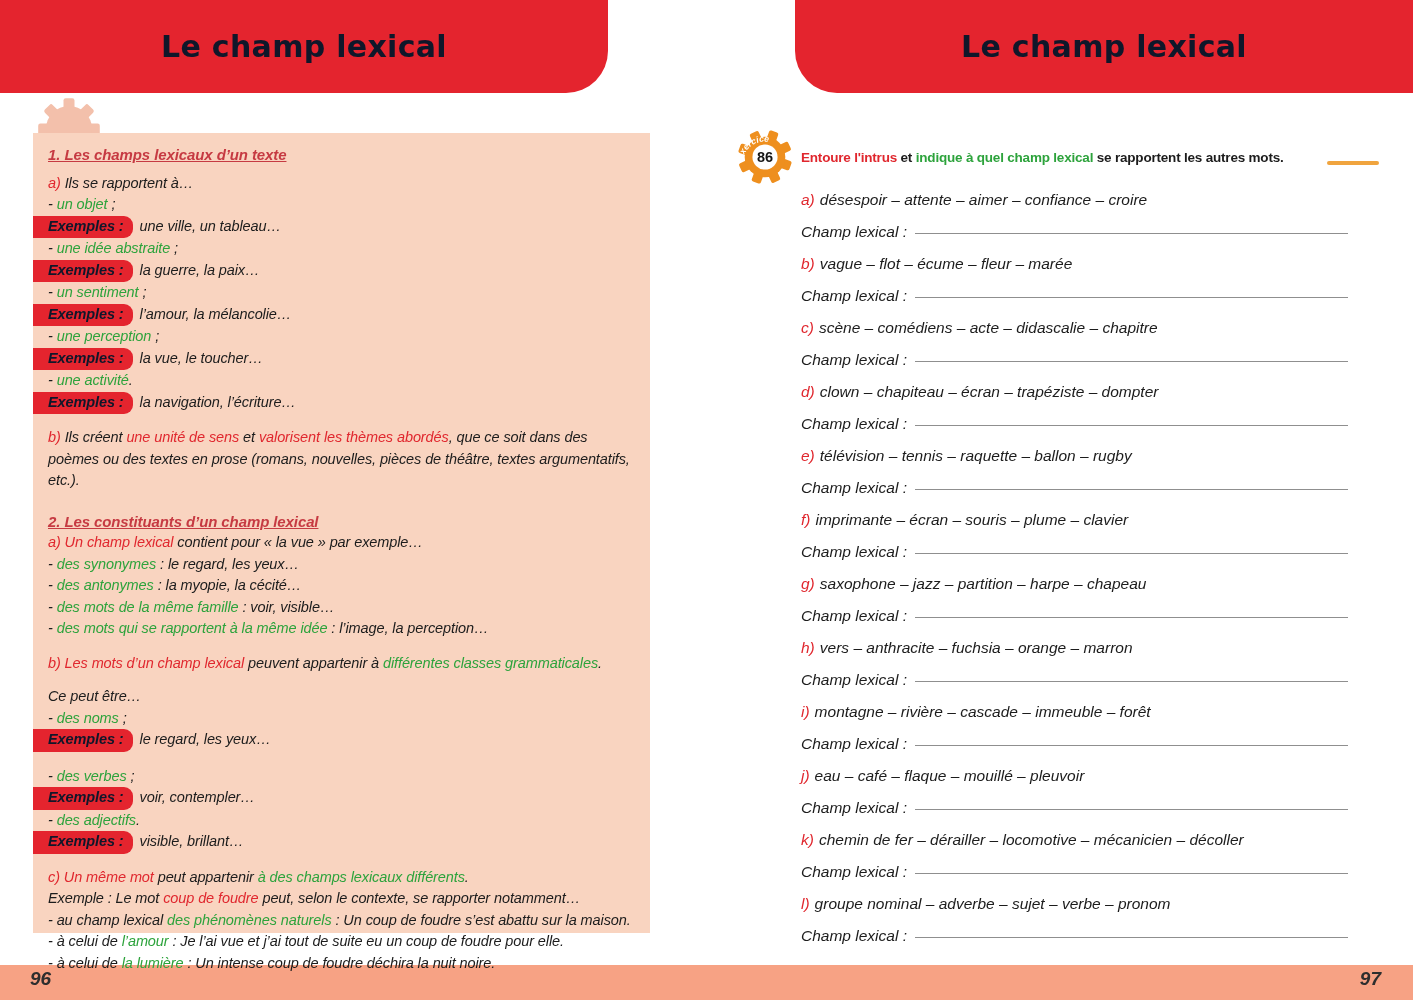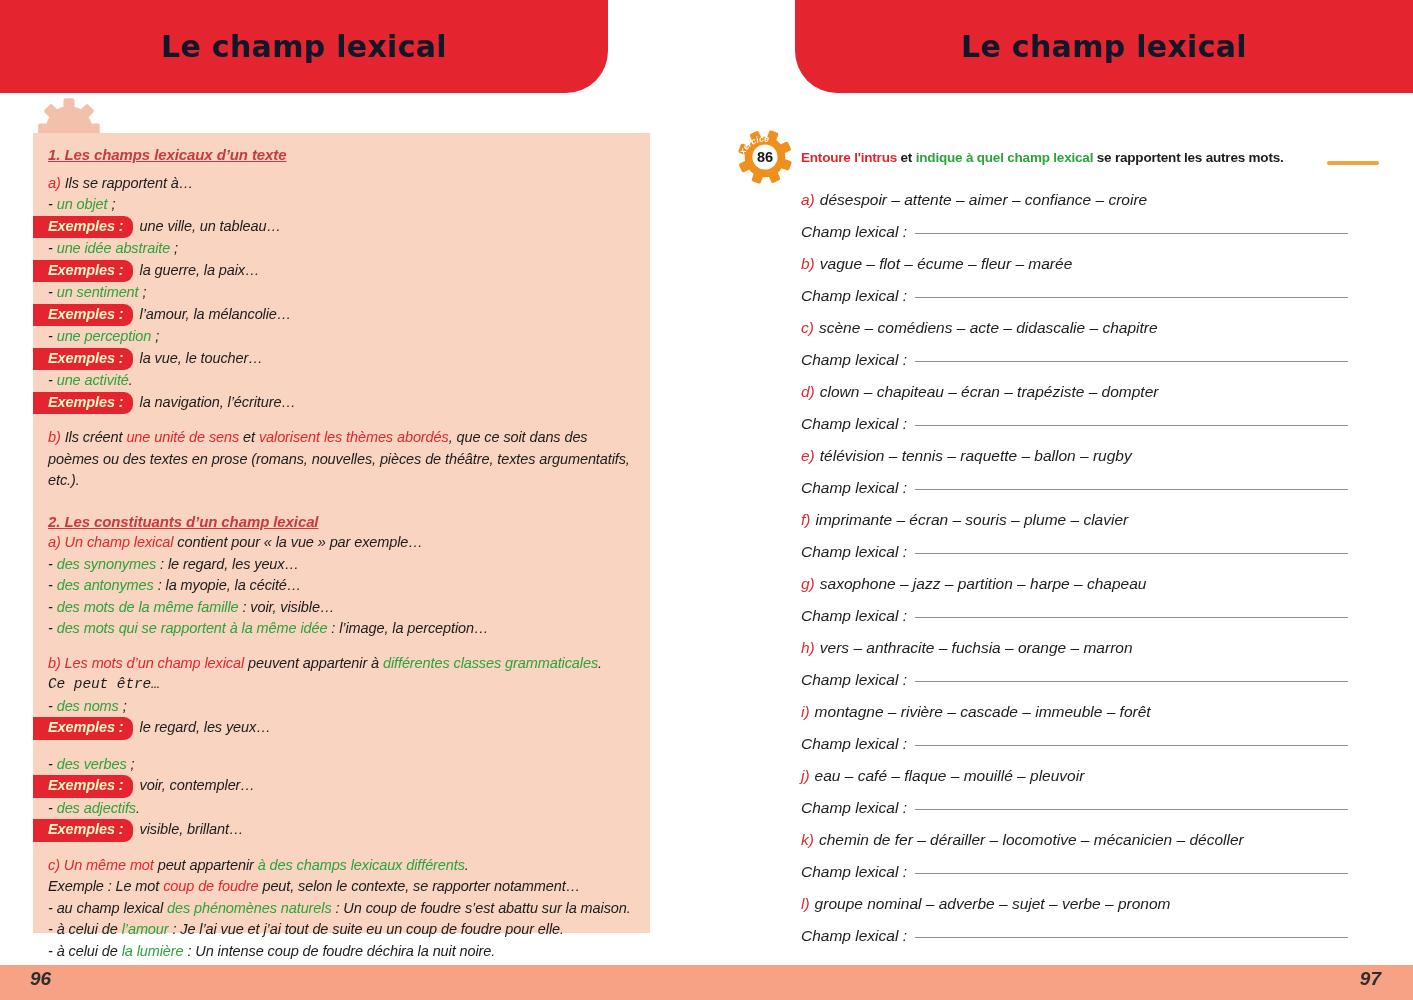--- a/index.html
+++ b/index.html
@@ -18,21 +18,21 @@
   .decor-gear{position:absolute;left:36px;top:96px;z-index:0;}
   .lesson-box{position:absolute;left:33px;top:133px;width:617px;height:800px;
     background:#f9d4c0;z-index:1;box-sizing:border-box;padding:11px 15px 10px 15px;}
   .lesson-line{font-style:italic;font-size:14.5px;line-height:21.5px;
     color:#1c1c1c;letter-spacing:-0.1px;white-space:nowrap;}
   .lesson-para{white-space:normal;}
   .lesson-heading{font-weight:bold;text-decoration:underline;color:#c63a42;font-size:15px;}
   .seg-k{color:#1c1c1c;}
   .seg-r{color:#e0272e;}
   .seg-g{color:#2da33c;}
-  .ex-badge{display:inline-block;background:#e4242e;color:#fef9c3;font-weight:bold;
+  .ex-badge{display:inline-block;background:#e4242e;color:#0f172a;font-weight:bold;
     font-style:italic;border-radius:0 9px 9px 0;padding:0 9px 1px 15px;
     margin-left:-15px;margin-right:7px;}
   
   .ex-gear{position:absolute;left:736px;top:128px;z-index:2;}
   .instruction{position:absolute;left:801px;top:150px;font-weight:bold;font-size:13.5px;
     letter-spacing:-0.2px;color:#141414;white-space:nowrap;
     font-family:"Liberation Sans",sans-serif;}
   .orange-dash{position:absolute;left:1327px;top:161px;width:52px;height:4px;
     background:#f0a43e;border-radius:2px;}
   .items{position:absolute;left:801px;top:190px;width:547px;}
@@ -92,21 +92,21 @@
         <div class="lesson-line" style="margin-top: 0px;"><span class="seg-k">- </span><span class="seg-g">une activité</span><span class="seg-k">.</span></div>
         <div class="lesson-line" style="margin-top: 0px;"><span class="ex-badge">Exemples :</span><span class="seg-k">la navigation, l’écriture…</span></div>
         <div class="lesson-line lesson-para" style="margin-top: 13px;"><span class="seg-r">b) </span><span class="seg-k">Ils créent </span><span class="seg-r">une unité de sens</span><span class="seg-k"> et </span><span class="seg-r">valorisent les thèmes abordés</span><span class="seg-k">, que ce soit dans des poèmes ou des textes en prose (romans, nouvelles, pièces de théâtre, textes argumentatifs, etc.).</span></div>
         <div class="lesson-line lesson-heading" style="margin-top: 19px;">2. Les constituants d’un champ lexical</div>
         <div class="lesson-line" style="margin-top: 0px;"><span class="seg-r">a) Un champ lexical</span><span class="seg-k"> contient pour « la vue » par exemple…</span></div>
         <div class="lesson-line" style="margin-top: 0px;"><span class="seg-k">- </span><span class="seg-g">des synonymes</span><span class="seg-k"> : le regard, les yeux…</span></div>
         <div class="lesson-line" style="margin-top: 0px;"><span class="seg-k">- </span><span class="seg-g">des antonymes</span><span class="seg-k"> : la myopie, la cécité…</span></div>
         <div class="lesson-line" style="margin-top: 0px;"><span class="seg-k">- </span><span class="seg-g">des mots de la même famille</span><span class="seg-k"> : voir, visible…</span></div>
         <div class="lesson-line" style="margin-top: 0px;"><span class="seg-k">- </span><span class="seg-g">des mots qui se rapportent à la même idée</span><span class="seg-k"> : l’image, la perception…</span></div>
         <div class="lesson-line lesson-para" style="margin-top: 13px;"><span class="seg-r">b) Les mots d’un champ lexical</span><span class="seg-k"> peuvent appartenir à </span><span class="seg-g">différentes classes grammaticales</span><span class="seg-k">.</span></div>
-        <div class="lesson-line" style="margin-top: 0px; font-family: Liberation Mono, monospace;"><span class="seg-k">Ce peut être…</span></div>
+        <div class="lesson-line" style="margin-top: 12px;"><span class="seg-k">Ce peut être…</span></div>
         <div class="lesson-line" style="margin-top: 0px;"><span class="seg-k">- </span><span class="seg-g">des noms</span><span class="seg-k"> ;</span></div>
         <div class="lesson-line" style="margin-top: 0px;"><span class="ex-badge">Exemples :</span><span class="seg-k">le regard, les yeux…</span></div>
         <div class="lesson-line" style="margin-top: 14px;"><span class="seg-k">- </span><span class="seg-g">des verbes</span><span class="seg-k"> ;</span></div>
         <div class="lesson-line" style="margin-top: 0px;"><span class="ex-badge">Exemples :</span><span class="seg-k">voir, contempler…</span></div>
         <div class="lesson-line" style="margin-top: 0px;"><span class="seg-k">- </span><span class="seg-g">des adjectifs</span><span class="seg-k">.</span></div>
         <div class="lesson-line" style="margin-top: 0px;"><span class="ex-badge">Exemples :</span><span class="seg-k">visible, brillant…</span></div>
         <div class="lesson-line" style="margin-top: 13px;"><span class="seg-r">c) Un même mot</span><span class="seg-k"> peut appartenir </span><span class="seg-g">à des champs lexicaux différents</span><span class="seg-k">.</span></div>
         <div class="lesson-line" style="margin-top: 0px;"><span class="seg-k">Exemple :  Le mot </span><span class="seg-r">coup de foudre</span><span class="seg-k"> peut, selon le contexte, se rapporter notamment…</span></div>
         <div class="lesson-line" style="margin-top: 0px;"><span class="seg-k">- au champ lexical </span><span class="seg-g">des phénomènes naturels</span><span class="seg-k"> : Un coup de foudre s’est abattu sur la maison.</span></div>
         <div class="lesson-line" style="margin-top: 0px;"><span class="seg-k">- à celui de </span><span class="seg-g">l’amour</span><span class="seg-k"> : Je l’ai vue et j’ai tout de suite eu un coup de foudre pour elle.</span></div>

